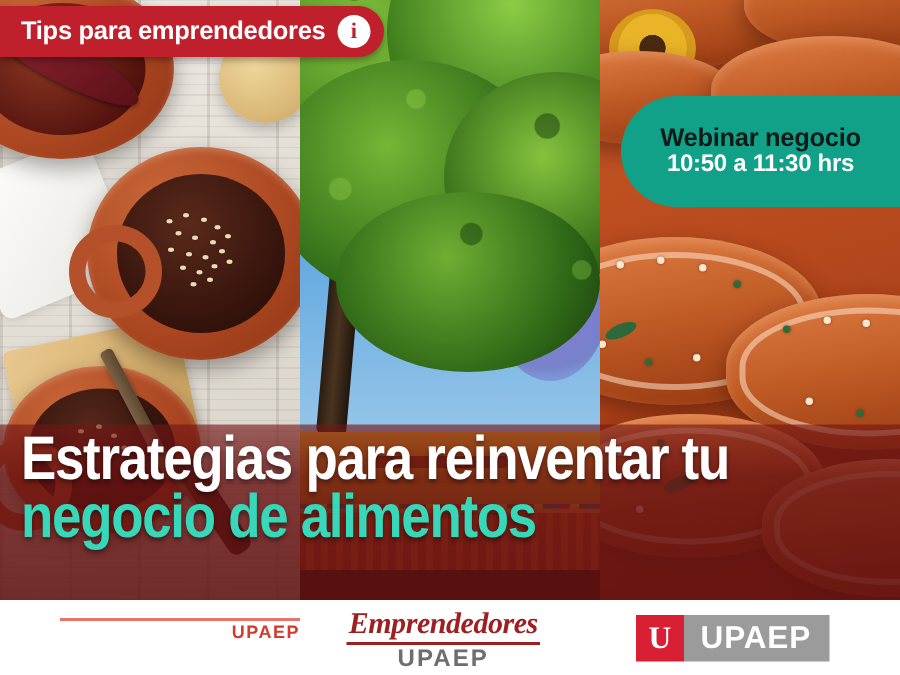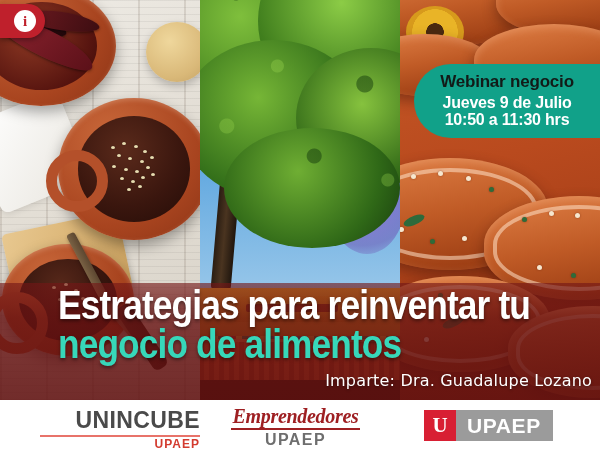--- a/index.html
+++ b/index.html
@@ -163,21 +163,21 @@
   .tealbox{position:absolute;left:414px;top:64px;width:186px;height:74px;
     background:#11a189;border-radius:37px 0 0 37px;
     display:flex;flex-direction:column;align-items:center;justify-content:center;}
   .webinar-title{color:#121b18;font-size:17px;font-weight:700;letter-spacing:-.2px;
     line-height:1.05;white-space:nowrap;}
   .webinar-date,.webinar-time{color:#ffffff;font-size:16px;font-weight:700;
     letter-spacing:-.2px;line-height:1.12;white-space:nowrap;}
   .webinar-date{margin-top:3px;}
 
   
-  .headline{position:absolute;left:14px;top:287px;width:520px;margin-left:44px;}
+  .headline{position:absolute;left:14px;top:287px;width:520px;}
   .hl1,.hl2{font-family:"Liberation Sans Narrow","Liberation Sans",sans-serif;
     font-weight:700;line-height:.92;letter-spacing:-1px;
     transform:scaleX(.86);transform-origin:left center;white-space:nowrap;}
   .hl1{color:#ffffff;font-size:41px;text-shadow:0 2px 4px rgba(0,0,0,.45);}
   .hl2{color:#37d7b9;font-size:41px;text-shadow:0 2px 4px rgba(0,0,0,.45);margin-top:1px;}
 
   .presenter{position:absolute;right:8px;top:371px;
     color:#ffffff;font-size:16px;letter-spacing:.2px;font-weight:400;
     font-family:"DejaVu Sans","Liberation Sans",sans-serif;
     text-shadow:0 1px 3px rgba(0,0,0,.45);white-space:nowrap;}
@@ -337,40 +337,38 @@
 
       <div class="potrow p8">
         <div class="potrim" style="inset:8px"></div>
       </div>
     </div>
   </div>
 
   <div class="redveil"></div>
 
   <div class="badge">
+    <span class="badge-text">Tips para emprendedores</span>
     <span class="info-icon">i</span>
   </div>
 
   <div class="tealbox">
     <div class="webinar-title">Webinar negocio</div>
-    <div class="webinar-date">Jueves 9 de Julio</div>
     <div class="webinar-time">10:50 a 11:30 hrs</div>
   </div>
 
   <div class="headline">
     <div class="hl1">Estrategias para reinventar tu</div>
     <div class="hl2">negocio de alimentos</div>
   </div>
 
-  <div class="presenter">Imparte:  Dra. Guadalupe Lozano</div>
 
   <div class="logobar"></div>
 
   <div class="logo-unincube">
-    <div class="unincube-word">UNINCUBE</div>
     <div class="unincube-rule"></div>
     <div class="unincube-sub">UPAEP</div>
   </div>
 
   <div class="logo-emprendedores">
     <div class="emp-word">Emprendedores</div>
     <div class="emp-rule"></div>
     <div class="emp-sub">UPAEP</div>
   </div>
 

